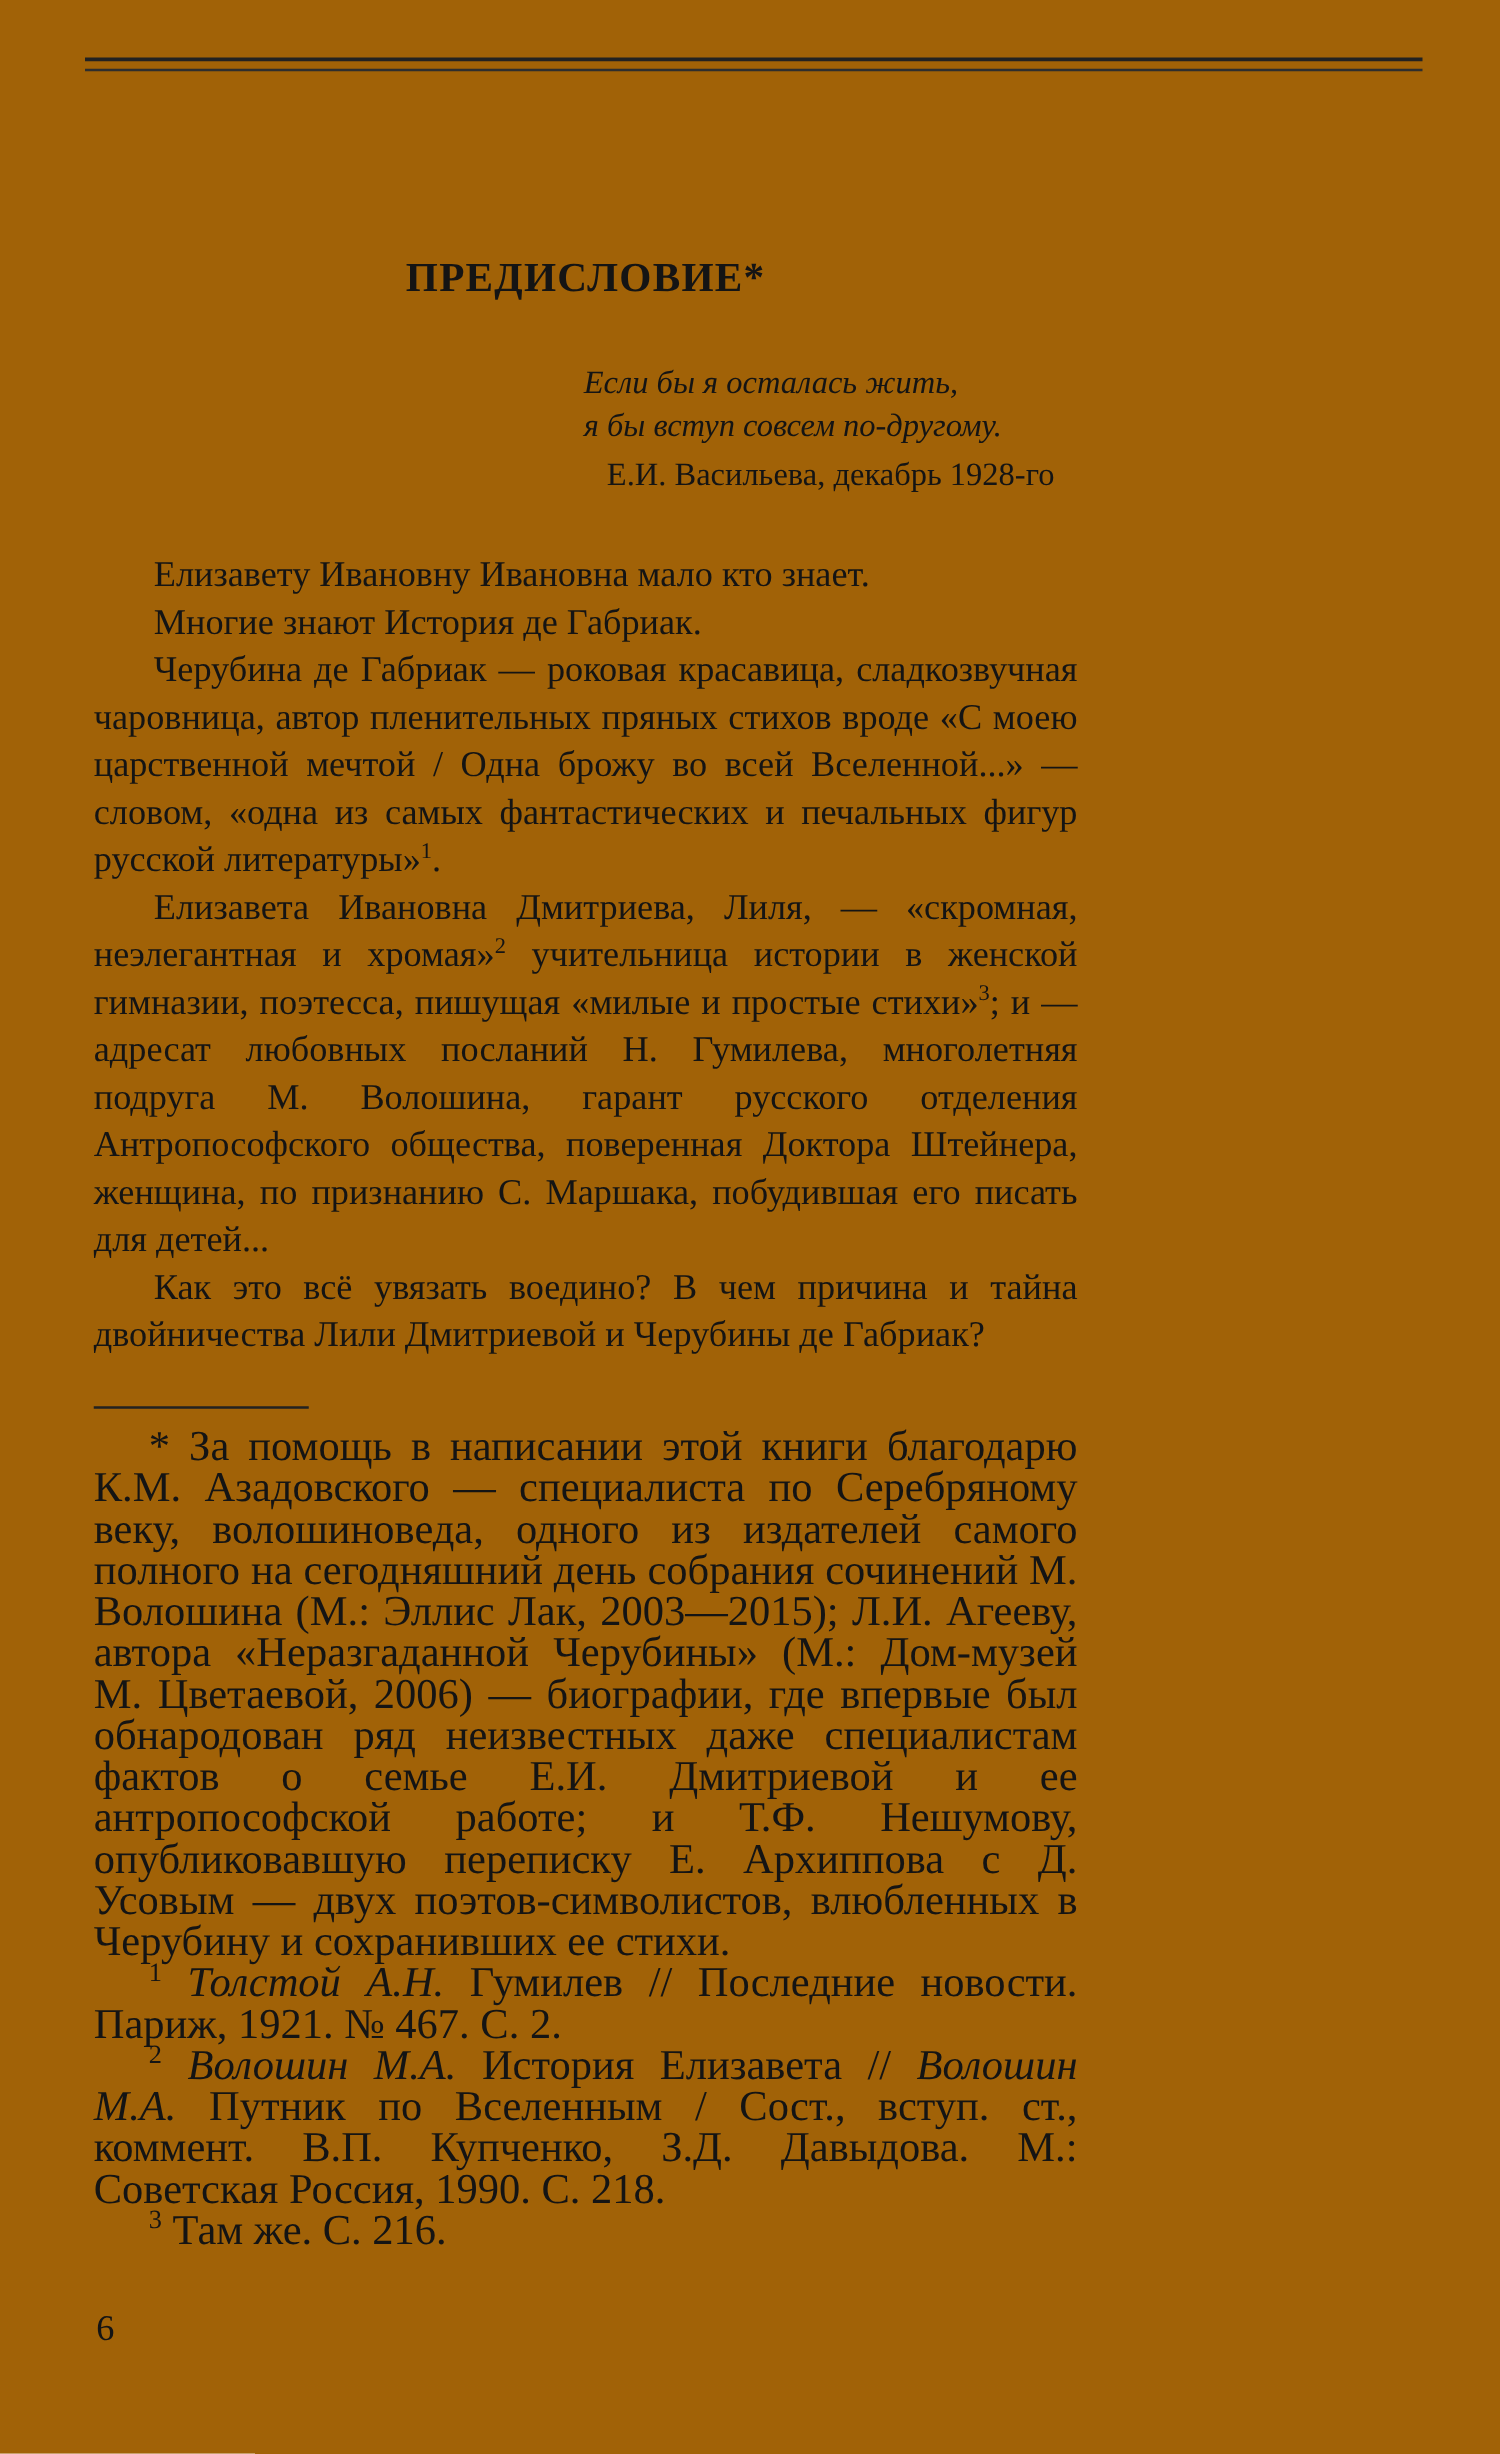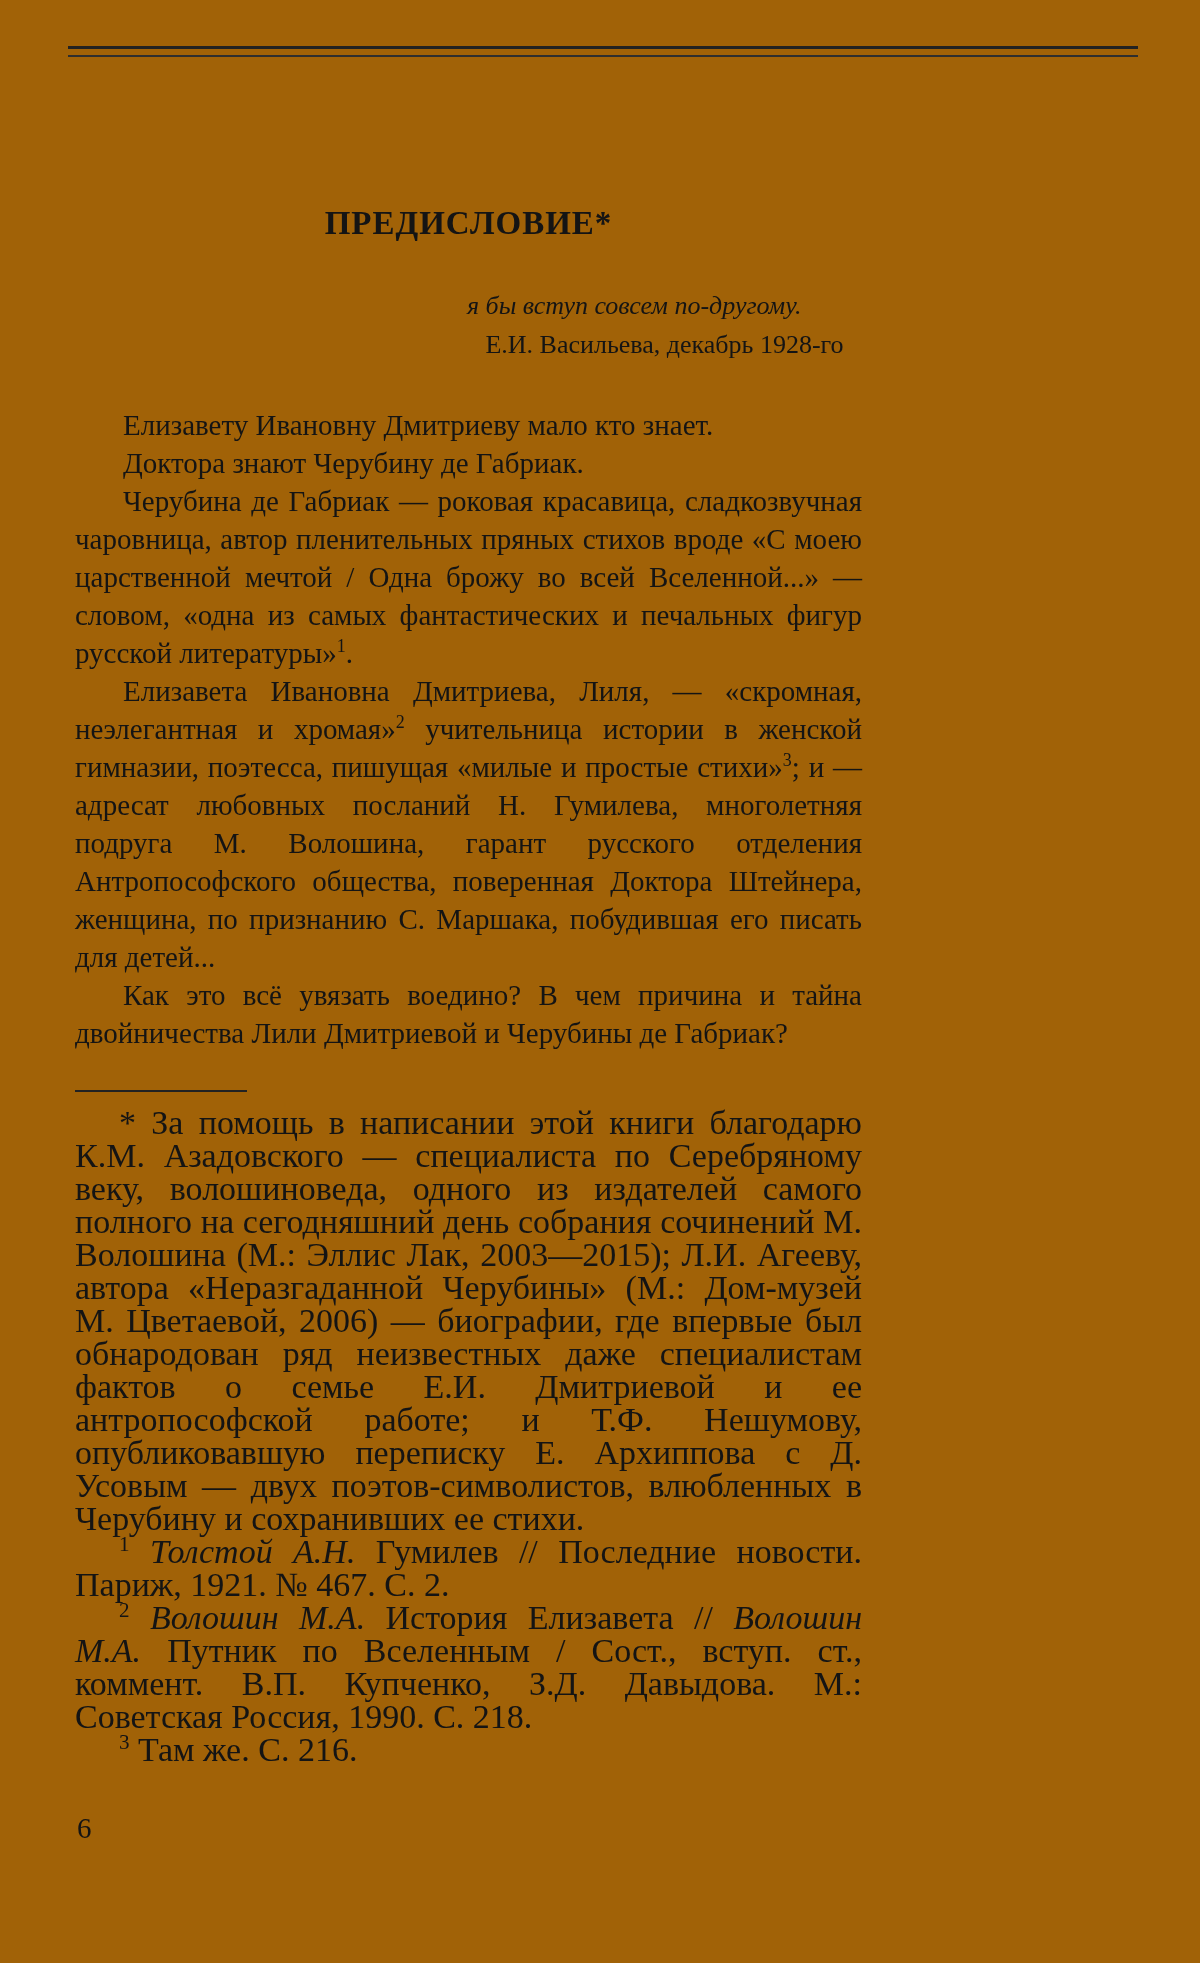--- a/index.html
+++ b/index.html
@@ -105,27 +105,28 @@
   <div class="top-rules">
     <div class="rule-thick"></div>
     <div class="rule-thin"></div>
   </div>
 
   <div class="content">
 
     <h1 class="chapter-title">ПРЕДИСЛОВИЕ*</h1>
 
     <div class="epigraph">
+      <span class="epigraph-line">Если бы я осталась жить,</span>
       <span class="epigraph-line">я бы вступ совсем по-другому.</span>
       <span class="epigraph-attribution">Е.И. Васильева, декабрь 1928-го</span>
     </div>
 
     <div class="body-text">
-      <p>Елизавету Ивановну Дмитриеву мало кто знает.</p>
-      <p>Доктора знают Черубину де Габриак.</p>
+      <p>Елизавету Ивановну Ивановна мало кто знает.</p>
+      <p>Многие знают История де Габриак.</p>
       <p><span>Черубина де Габриак — роковая красавица, сладкозвучная чаровница, автор пленительных пряных стихов вроде «С моею царственной мечтой / Одна брожу во всей Вселенной...» — словом, «одна из самых фантастических и печальных фигур русской литературы»</span><sup>1</sup><span>.</span></p>
       <p><span>Елизавета Ивановна Дмитриева, Лиля, — «скромная, неэлегантная и хромая»</span><sup>2</sup><span> учительница истории в женской гимназии, поэтесса, пишущая «милые и простые стихи»</span><sup>3</sup><span>; и — адресат любовных посланий Н. Гумилева, многолетняя подруга М. Волошина, гарант русского отделения Антропософского общества, поверенная Доктора Штейнера, женщина, по признанию С. Маршака, побудившая его писать для детей...</span></p>
       <p>Как это всё увязать воедино? В чем причина и тайна двойничества Лили Дмитриевой и Черубины де Габриак?</p>
     </div>
 
     <div class="footnote-separator"></div>
 
     <div class="footnotes">
       <p><span>*</span><span> За помощь в написании этой книги благодарю К.М. Азадовского — специалиста по Серебряному веку, волошиноведа, одного из издателей самого полного на сегодняшний день собрания сочинений М. Волошина (М.: Эллис Лак, 2003—2015); Л.И. Агееву, автора «Неразгаданной Черубины» (М.: Дом-музей М. Цветаевой, 2006) — биографии, где впервые был обнародован ряд неизвестных даже специалистам фактов о семье Е.И. Дмитриевой и ее антропософской работе; и Т.Ф. Нешумову, опубликовавшую переписку Е. Архиппова с Д. Усовым — двух поэтов-символистов, влюбленных в Черубину и сохранивших ее стихи.</span></p>
       <p><sup>1</sup><span class="fn-italic"> Толстой А.Н.</span><span> Гумилев // Последние новости. Париж, 1921. № 467. С. 2.</span></p>

